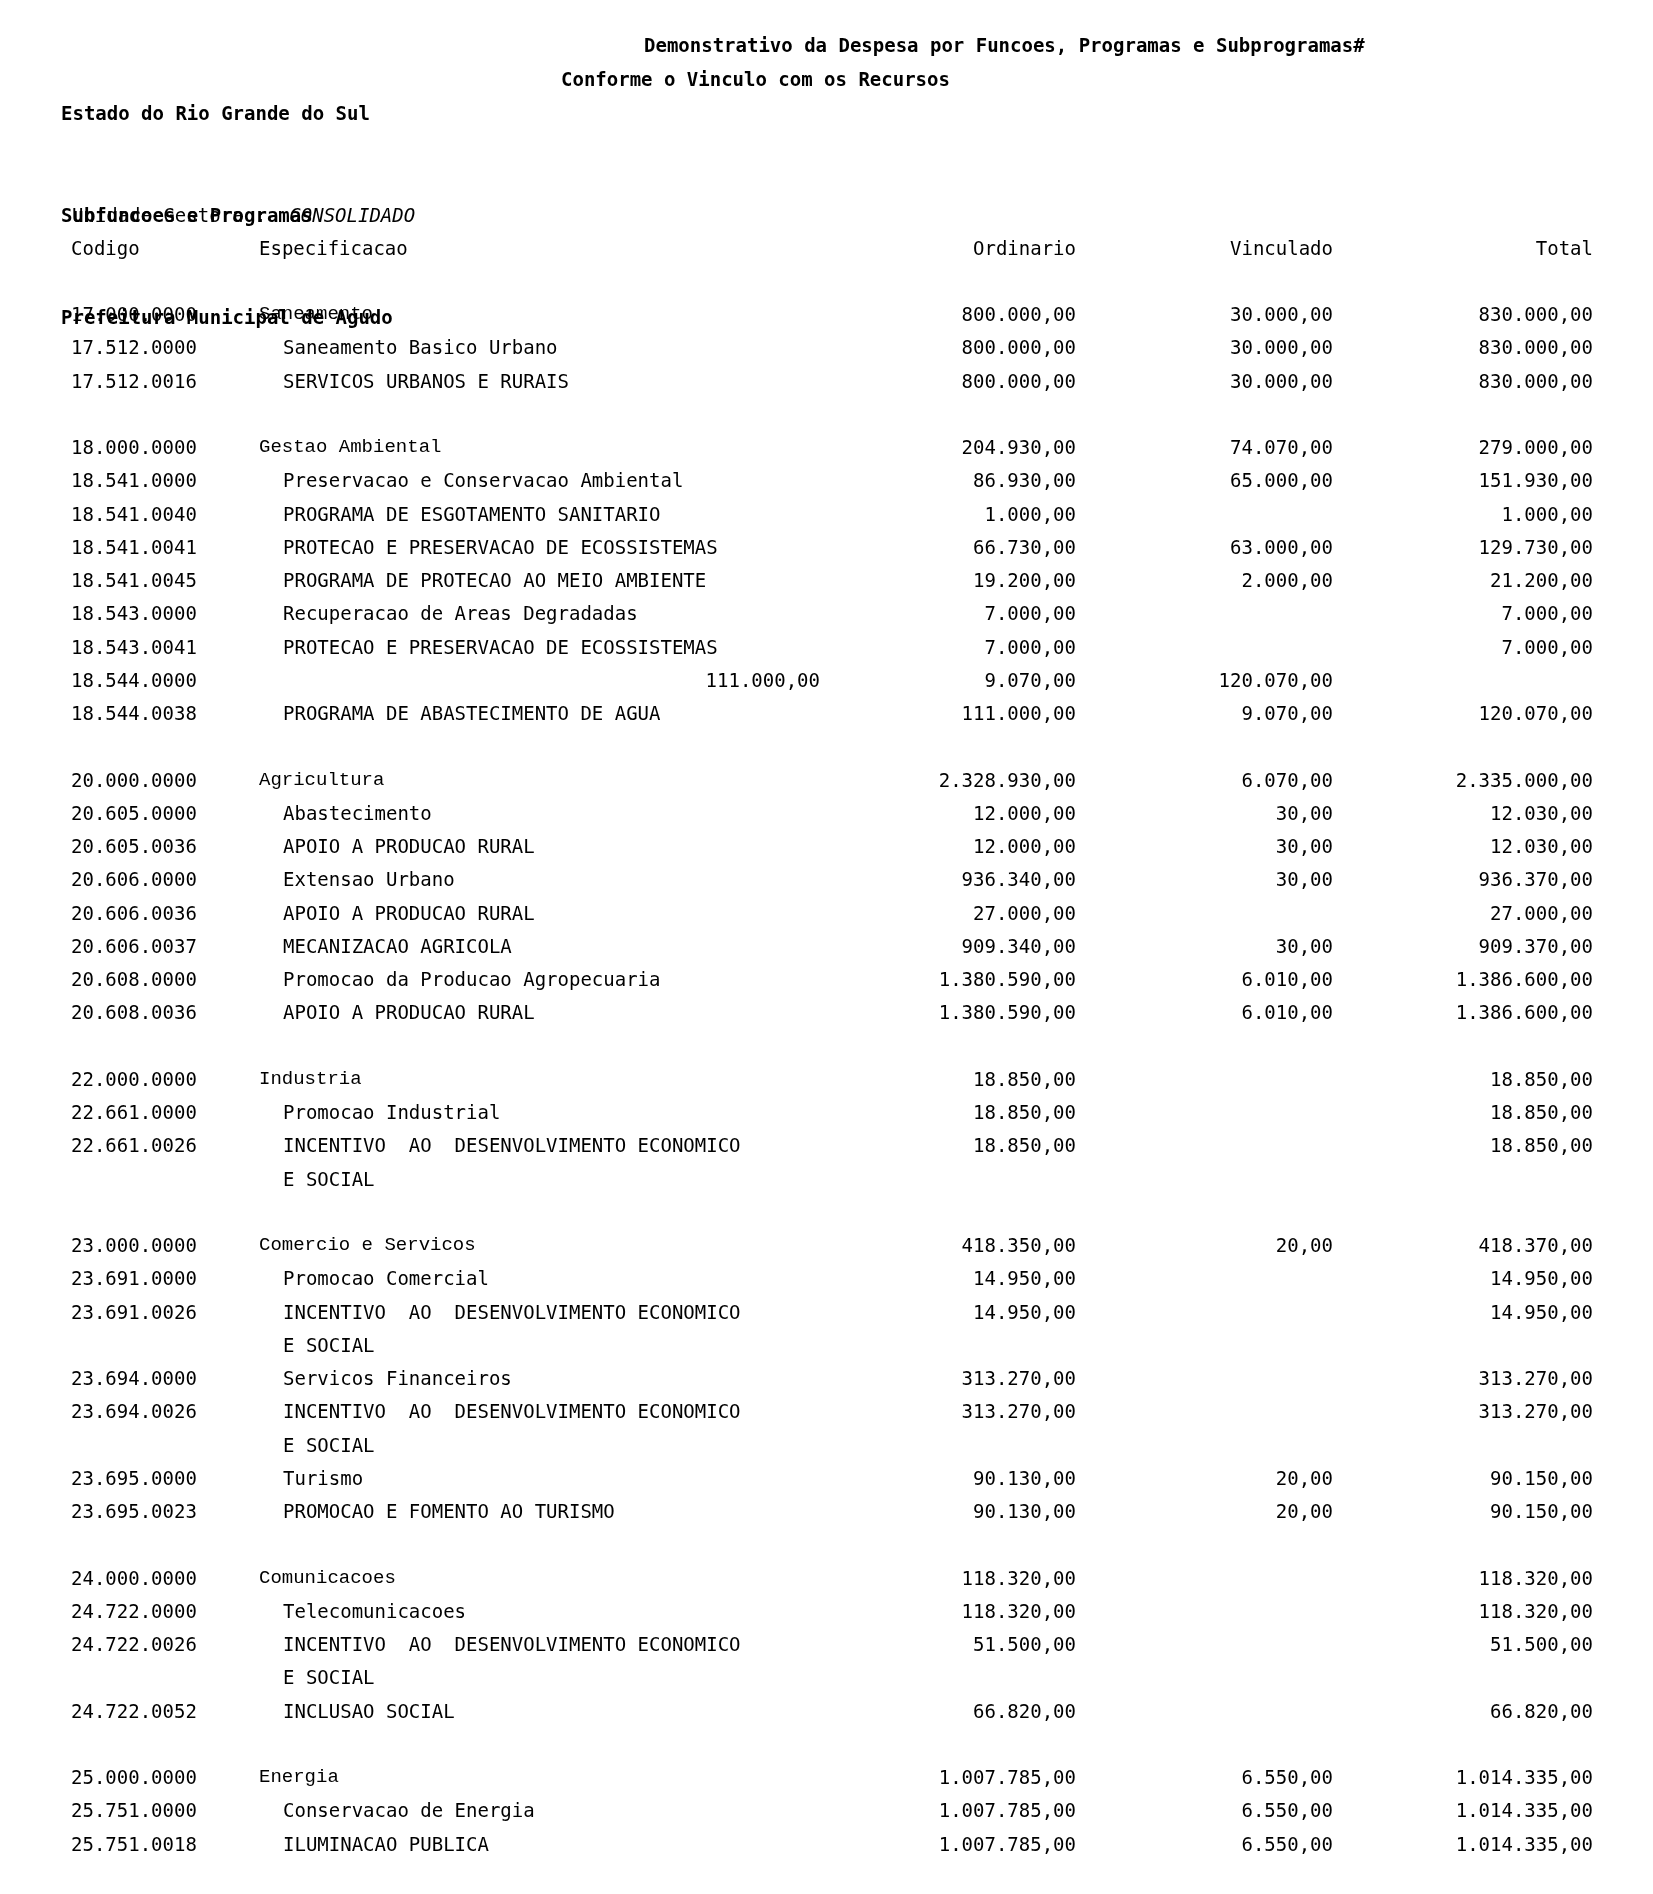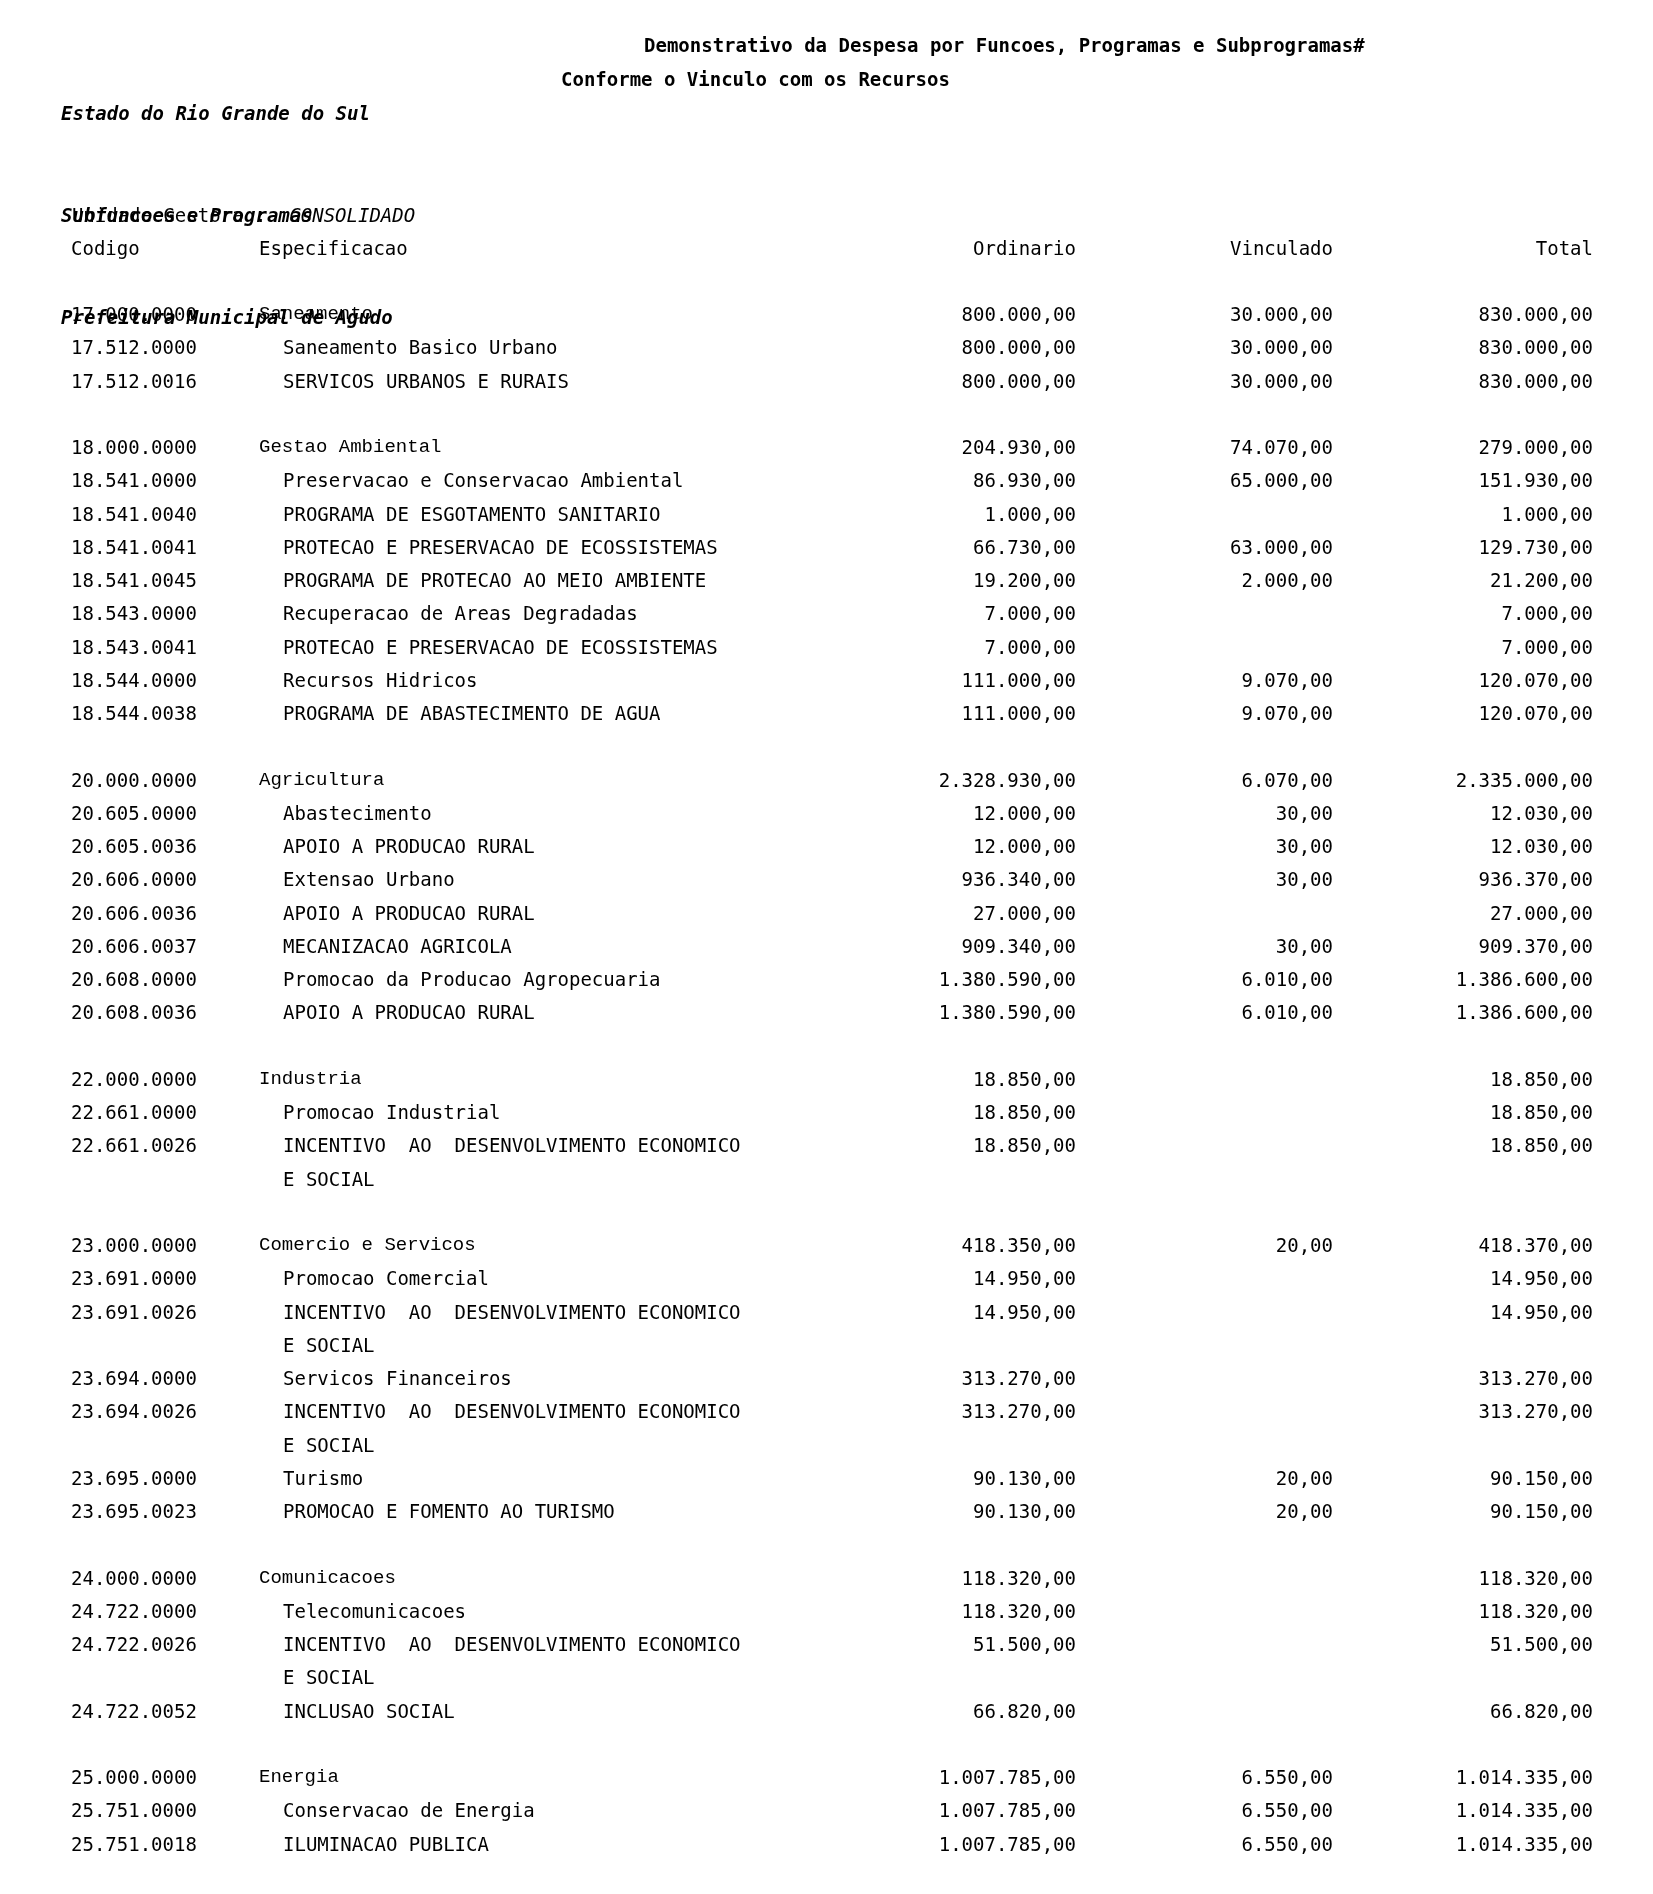--- a/index.html
+++ b/index.html
@@ -28,21 +28,21 @@
   .lvl1 { padding-left: 0; font-family: Liberation Mono, monospace; }
   .lvl2, .lvl3, .cont { padding-left: 24px; }
   .spacer { height: 33.25px; }
   #report-table { position: absolute; left: 0; right: 12px; top: 298px; }
   #col-header { position: absolute; left: 0; right: 0; top: 207px; margin-top: 25px; }
   .unit-value { margin-left: 23px; font-style: italic; }
 </style>
 </head>
 <body>
 
-<div class="abs bold hline" style="left:61px; top:28px;font-style:italic;">
+<div class="abs bold hline" style="left:61px; top:28px;">
   <div>Estado do Rio Grande do Sul</div>
   <div>Subfuncoes e Programas</div>
   <div>Prefeitura Municipal de Agudo</div>
 </div>
 
 <div class="abs bold hline" style="left:644px; top:28px;">Demonstrativo da Despesa por Funcoes, Programas e Subprogramas#</div>
 <div class="abs bold hline" style="left:561px; top:62px;">Conforme o Vinculo com os Recursos</div>
 
 <div class="abs hline" style="left:49px; top:164px;">
   <span>Unidade Gestora :</span><span class="unit-value">CONSOLIDADO</span>
@@ -61,21 +61,21 @@
     <div class="grid-row"><span>17.512.0000</span><span class="lvl2">Saneamento Basico Urbano</span><span class="num">800.000,00</span><span class="num">30.000,00</span><span class="num">830.000,00</span></div>
     <div class="grid-row"><span>17.512.0016</span><span class="lvl3">SERVICOS URBANOS E RURAIS</span><span class="num">800.000,00</span><span class="num">30.000,00</span><span class="num">830.000,00</span></div>
     <div class="spacer"></div>
     <div class="grid-row"><span>18.000.0000</span><span class="lvl1">Gestao Ambiental</span><span class="num">204.930,00</span><span class="num">74.070,00</span><span class="num">279.000,00</span></div>
     <div class="grid-row"><span>18.541.0000</span><span class="lvl2">Preservacao e Conservacao Ambiental</span><span class="num">86.930,00</span><span class="num">65.000,00</span><span class="num">151.930,00</span></div>
     <div class="grid-row"><span>18.541.0040</span><span class="lvl3">PROGRAMA DE ESGOTAMENTO SANITARIO</span><span class="num">1.000,00</span><span class="num"></span><span class="num">1.000,00</span></div>
     <div class="grid-row"><span>18.541.0041</span><span class="lvl3">PROTECAO E PRESERVACAO DE ECOSSISTEMAS</span><span class="num">66.730,00</span><span class="num">63.000,00</span><span class="num">129.730,00</span></div>
     <div class="grid-row"><span>18.541.0045</span><span class="lvl3">PROGRAMA DE PROTECAO AO MEIO AMBIENTE</span><span class="num">19.200,00</span><span class="num">2.000,00</span><span class="num">21.200,00</span></div>
     <div class="grid-row"><span>18.543.0000</span><span class="lvl2">Recuperacao de Areas Degradadas</span><span class="num">7.000,00</span><span class="num"></span><span class="num">7.000,00</span></div>
     <div class="grid-row"><span>18.543.0041</span><span class="lvl3">PROTECAO E PRESERVACAO DE ECOSSISTEMAS</span><span class="num">7.000,00</span><span class="num"></span><span class="num">7.000,00</span></div>
-    <div class="grid-row"><span>18.544.0000</span><span class="lvl2">Recursos Hidricos</span><span class="num">111.000,00</span><span class="num">9.070,00</span><span class="num">120.070,00</span></div>
+    <div class="grid-row"><span>18.544.0000</span><span class="num">111.000,00</span><span class="num">9.070,00</span><span class="num">120.070,00</span></div>
     <div class="grid-row"><span>18.544.0038</span><span class="lvl3">PROGRAMA DE ABASTECIMENTO DE AGUA</span><span class="num">111.000,00</span><span class="num">9.070,00</span><span class="num">120.070,00</span></div>
     <div class="spacer"></div>
     <div class="grid-row"><span>20.000.0000</span><span class="lvl1">Agricultura</span><span class="num">2.328.930,00</span><span class="num">6.070,00</span><span class="num">2.335.000,00</span></div>
     <div class="grid-row"><span>20.605.0000</span><span class="lvl2">Abastecimento</span><span class="num">12.000,00</span><span class="num">30,00</span><span class="num">12.030,00</span></div>
     <div class="grid-row"><span>20.605.0036</span><span class="lvl3">APOIO A PRODUCAO RURAL</span><span class="num">12.000,00</span><span class="num">30,00</span><span class="num">12.030,00</span></div>
     <div class="grid-row"><span>20.606.0000</span><span class="lvl2">Extensao Urbano</span><span class="num">936.340,00</span><span class="num">30,00</span><span class="num">936.370,00</span></div>
     <div class="grid-row"><span>20.606.0036</span><span class="lvl3">APOIO A PRODUCAO RURAL</span><span class="num">27.000,00</span><span class="num"></span><span class="num">27.000,00</span></div>
     <div class="grid-row"><span>20.606.0037</span><span class="lvl3">MECANIZACAO AGRICOLA</span><span class="num">909.340,00</span><span class="num">30,00</span><span class="num">909.370,00</span></div>
     <div class="grid-row"><span>20.608.0000</span><span class="lvl2">Promocao da Producao Agropecuaria</span><span class="num">1.380.590,00</span><span class="num">6.010,00</span><span class="num">1.386.600,00</span></div>
     <div class="grid-row"><span>20.608.0036</span><span class="lvl3">APOIO A PRODUCAO RURAL</span><span class="num">1.380.590,00</span><span class="num">6.010,00</span><span class="num">1.386.600,00</span></div>

